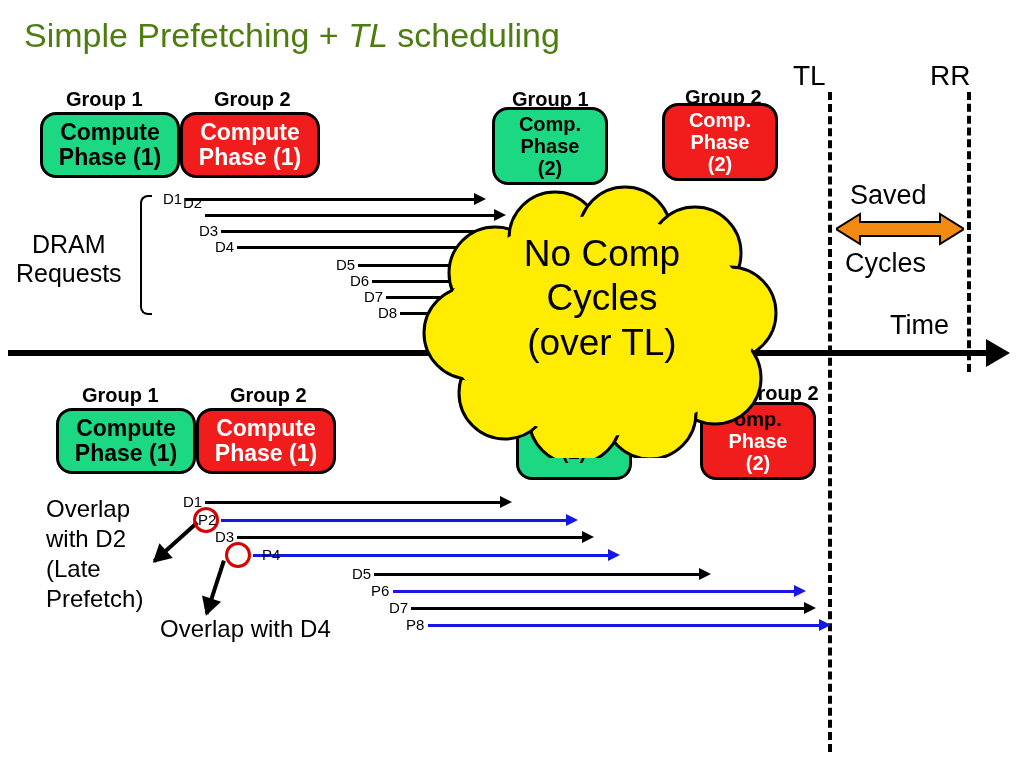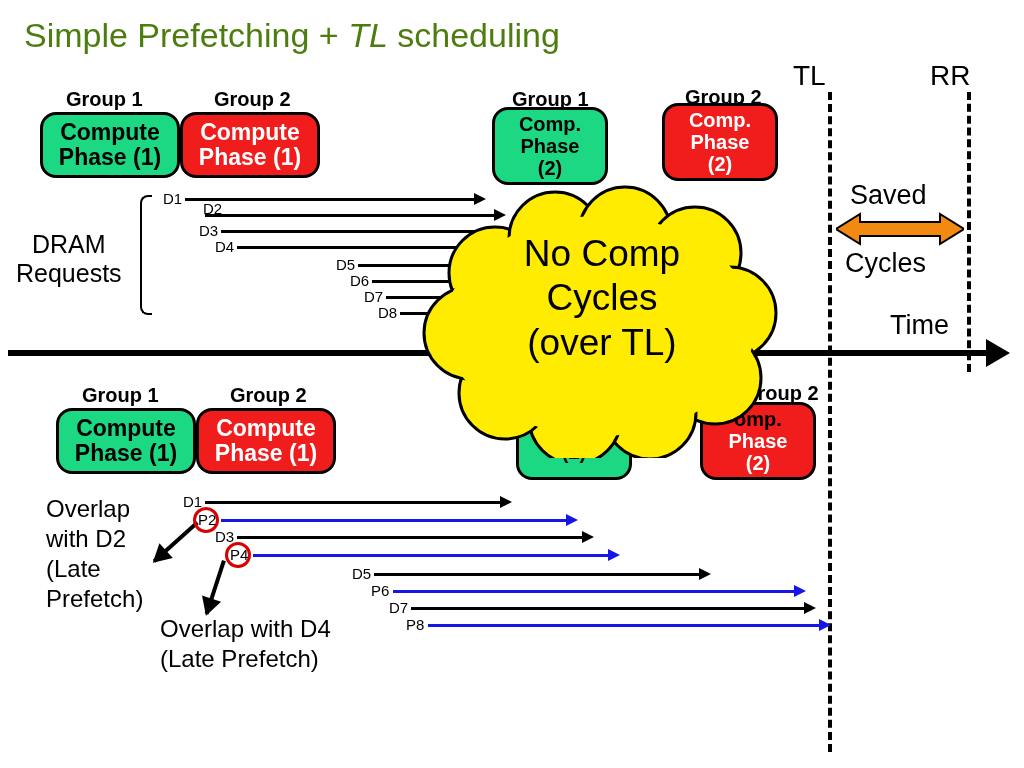--- a/index.html
+++ b/index.html
@@ -71,21 +71,21 @@
 </div>
 
 <div class="side-label" style="left:16px; top:230px;">
   <div>DRAM</div>
   <div>Requests</div>
 </div>
 <div class="brace" style="left:140px; top:195px; width:12px; height:120px;"></div>
 
 <div class="d-label" style="left:163px; top:190px;">D1</div>
 <div class="arrow-line" style="left:185px; top:198px; width:290px;"></div>
-<div class="d-label" style="left:183px; top:200px;margin-left:20px;">D2</div>
+<div class="d-label" style="left:183px; top:194px;">D2</div>
 <div class="arrow-line" style="left:205px; top:214px; width:290px;"></div>
 <div class="d-label" style="left:199px; top:222px;">D3</div>
 <div class="arrow-line" style="left:221px; top:230px; width:290px;"></div>
 <div class="d-label" style="left:215px; top:238px;">D4</div>
 <div class="arrow-line" style="left:237px; top:246px; width:290px;"></div>
 <div class="d-label" style="left:336px; top:256px;">D5</div>
 <div class="arrow-line" style="left:358px; top:264px; width:290px;"></div>
 <div class="d-label" style="left:350px; top:272px;">D6</div>
 <div class="arrow-line" style="left:372px; top:280px; width:290px;"></div>
 <div class="d-label" style="left:364px; top:288px;">D7</div>
@@ -114,34 +114,33 @@
 </div>
 
 <div class="side-label" style="left:10px; top:494px; text-align:left; font-size:24px; line-height:1.25;margin-left:36px;">
   <div>Overlap</div>
   <div>with D2</div>
   <div>(Late</div>
   <div>Prefetch)</div>
 </div>
 <div class="side-label" style="left:160px; top:614px; text-align:left; font-size:24px; line-height:1.25;">
   <div>Overlap with D4</div>
-  <div>(Late Prefetch)</div>
 </div>
 
 <div class="diag" style="left:196px; top:521px; height:58px; transform: rotate(48deg);"></div>
 <div class="diag" style="left:222px; top:560px; height:56px; transform: rotate(18deg);"></div>
 
 <div class="d-label" style="left:183px; top:493px;">D1</div>
 <div class="arrow-line" style="left:205px; top:501px; width:296px;"></div>
 <div class="d-label" style="left:198px; top:511px; z-index:5;">P2</div>
 <div class="circ" style="left:193px; top:507px;"></div>
 <div class="arrow-blue" style="left:221px; top:519px; width:346px;"></div>
 <div class="d-label" style="left:215px; top:528px;">D3</div>
 <div class="arrow-line" style="left:237px; top:536px; width:346px;"></div>
-<div class="d-label" style="left:230px; top:546px; z-index:5;">P4</div>
+<div class="d-label" style="left:230px; top:546px; z-index:5;padding-left:32px;">P4</div>
 <div class="circ" style="left:225px; top:542px;"></div>
 <div class="arrow-blue" style="left:253px; top:554px; width:356px;"></div>
 <div class="d-label" style="left:352px; top:565px;">D5</div>
 <div class="arrow-line" style="left:374px; top:573px; width:326px;"></div>
 <div class="d-label" style="left:371px; top:582px;">P6</div>
 <div class="arrow-blue" style="left:393px; top:590px; width:402px;"></div>
 <div class="d-label" style="left:389px; top:599px;">D7</div>
 <div class="arrow-line" style="left:411px; top:607px; width:394px;"></div>
 <div class="d-label" style="left:406px; top:616px;">P8</div>
 <div class="arrow-blue" style="left:428px; top:624px; width:392px;"></div>

